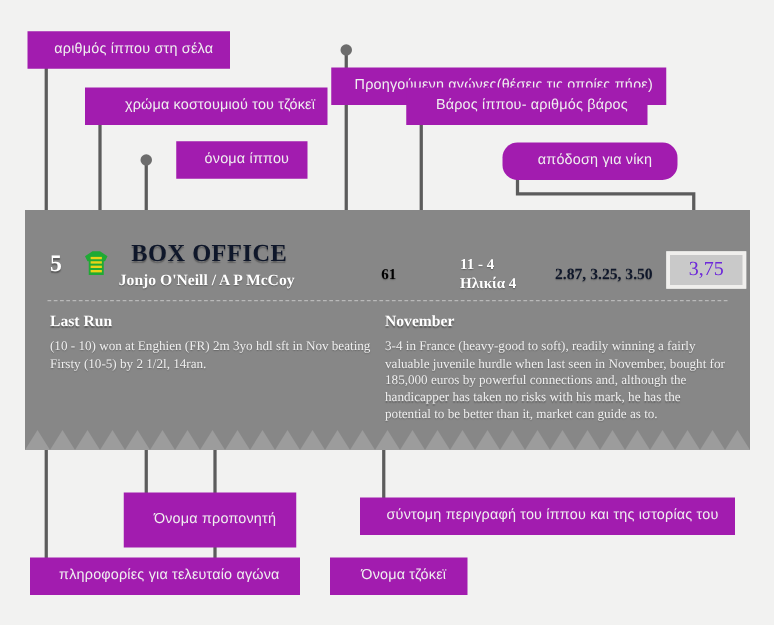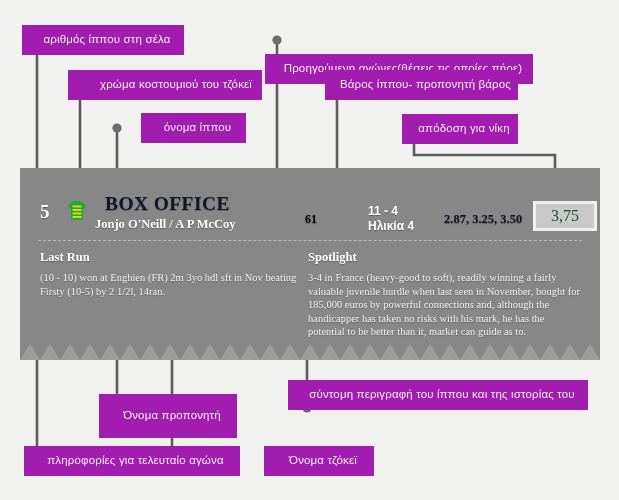--- a/index.html
+++ b/index.html
@@ -122,21 +122,21 @@
     font-size: 12px;
     font-weight: 700;
     color: #000000;
     text-shadow: 0 1px 1px rgba(0,0,0,0.3);
   }
 
   .rc-weight {
     position: absolute;
     left: 348px;
     top: 36px;
-    font-family: Liberation Sans, sans-serif;
+    font-family: Liberation Serif, serif;
     font-size: 12px;
     font-weight: 700;
     color: #ffffff;
     line-height: 15px;
     text-shadow: 0 1px 1px rgba(0,0,0,0.3);
   }
 
   .rc-prices {
     position: absolute;
     left: 424px;
@@ -155,21 +155,21 @@
     width: 64px;
     height: 30px;
     background: #c9c9c9;
     border: 3px solid #f0efed;
     box-sizing: border-box;
     display: flex;
     align-items: center;
     justify-content: center;
     font-family: "Liberation Serif", serif;
     font-size: 16px;
-    color: #14532d;
+    color: #6d28d9;
   }
 
   .rc-divider {
     position: absolute;
     left: 18px;
     top: 72px;
     width: 544px;
     height: 0;
     border-top: 1px dashed #b9b9b9;
   }
@@ -282,21 +282,21 @@
     </div>
 
     <div class="rc-divider"></div>
 
     <div class="col col-left">
       <div class="col-title">Last Run</div>
       <div class="col-body">(10 - 10) won at Enghien (FR) 2m 3yo hdl sft in Nov beating Firsty (10-5) by 2 1/2l, 14ran.</div>
     </div>
 
     <div class="col col-right">
-      <div class="col-title">Spotlight</div>
+      <div class="col-title">November</div>
       <div class="col-body">3-4 in France (heavy-good to soft), readily winning a fairly valuable juvenile hurdle when last seen in November, bought for 185,000 euros by powerful connections and, although the handicapper has taken no risks with his mark, he has the potential to be better than it, market can guide as to.</div>
     </div>
   </div>
 
   <svg id="zigzag" viewBox="0 0 580 16" width="580" height="16" preserveAspectRatio="none">
     <rect x="0" y="0" width="580" height="16" fill="#9c9c9c"></rect>
     <path d="M0,0 L0,16 L0,16
              L10,0 L20,16 L30,0 L40,16 L50,0 L60,16 L70,0 L80,16 L90,0 L100,16
              L110,0 L120,16 L130,0 L140,16 L150,0 L160,16 L170,0 L180,16 L190,0 L200,16
              L210,0 L220,16 L230,0 L240,16 L250,0 L260,16 L270,0 L280,16 L290,0 L300,16
@@ -315,32 +315,32 @@
 
   <div class="callout" style="left:105px; top:113px; width:105px; height:30px;margin-left:36px;">
     <span class="callout-text">όνομα ίππου</span>
   </div>
 
   <div class="callout" style="left:265px; top:25px; width:268px; height:30px;margin-top:29px;">
     <span class="callout-text">Προηγούμενη αγώνες(θέσεις τις οποίες πήρε)</span>
   </div>
 
   <div class="callout" style="left:325px; top:70px; width:193px; height:30px;">
-    <span class="callout-text">Βάρος ίππου- προπονητή βάρος</span>
-  </div>
-
-  <div class="callout" style="left:402px; top:114px; width:116px; height:30px;">
+    <span class="callout-text">Βάρος ίππου- αριθμός βάρος</span>
+  </div>
+
+  <div class="callout" style="left:402px; top:114px; width:140px; height:30px;border-radius:12px;">
     <span class="callout-text">απόδοση για νίκη</span>
   </div>
 
   <div class="callout" style="left:99px; top:394px; width:138px; height:44px;">
     <span class="callout-text">Όνομα προπονητή</span>
   </div>
 
-  <div class="callout" style="left:288px; top:380px; width:300px; height:30px;">
+  <div class="callout" style="left:288px; top:398px; width:300px; height:30px;">
     <span class="callout-text">σύντομη περιγραφή του ίππου και της ιστορίας του</span>
   </div>
 
   <div class="callout" style="left:24px; top:446px; width:216px; height:30px;padding-left:21px;">
     <span class="callout-text">πληροφορίες για τελευταίο αγώνα</span>
   </div>
 
   <div class="callout" style="left:264px; top:446px; width:110px; height:30px;">
     <span class="callout-text">Όνομα τζόκεϊ</span>
   </div>

